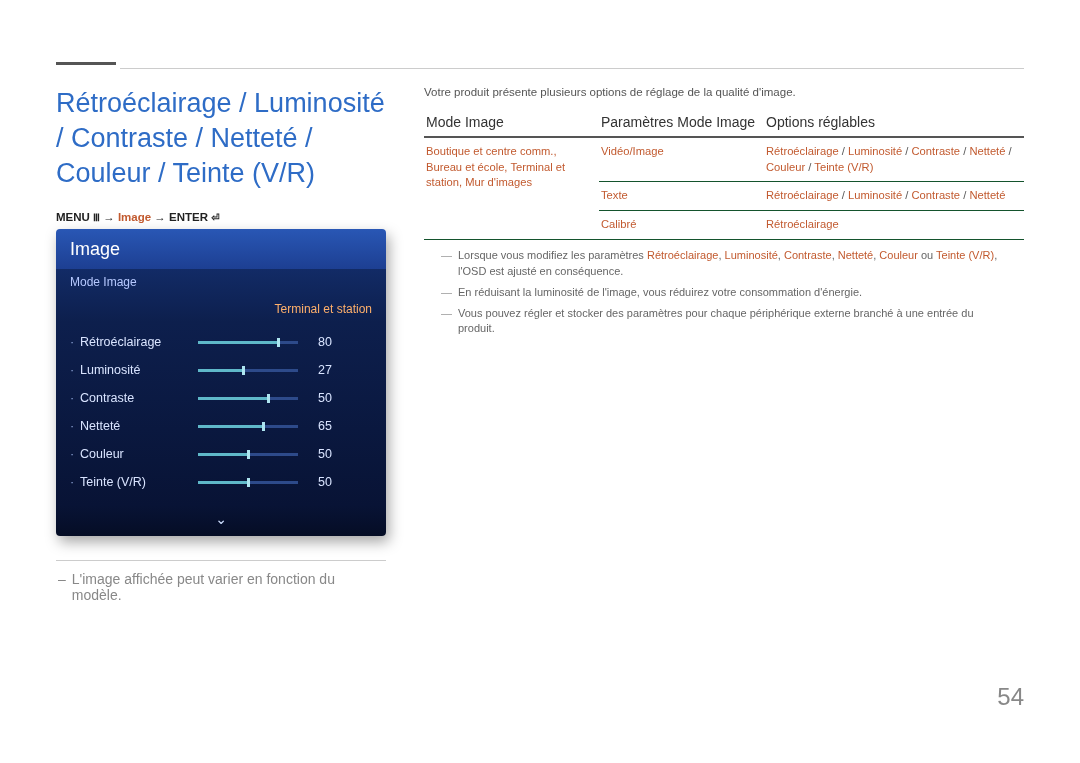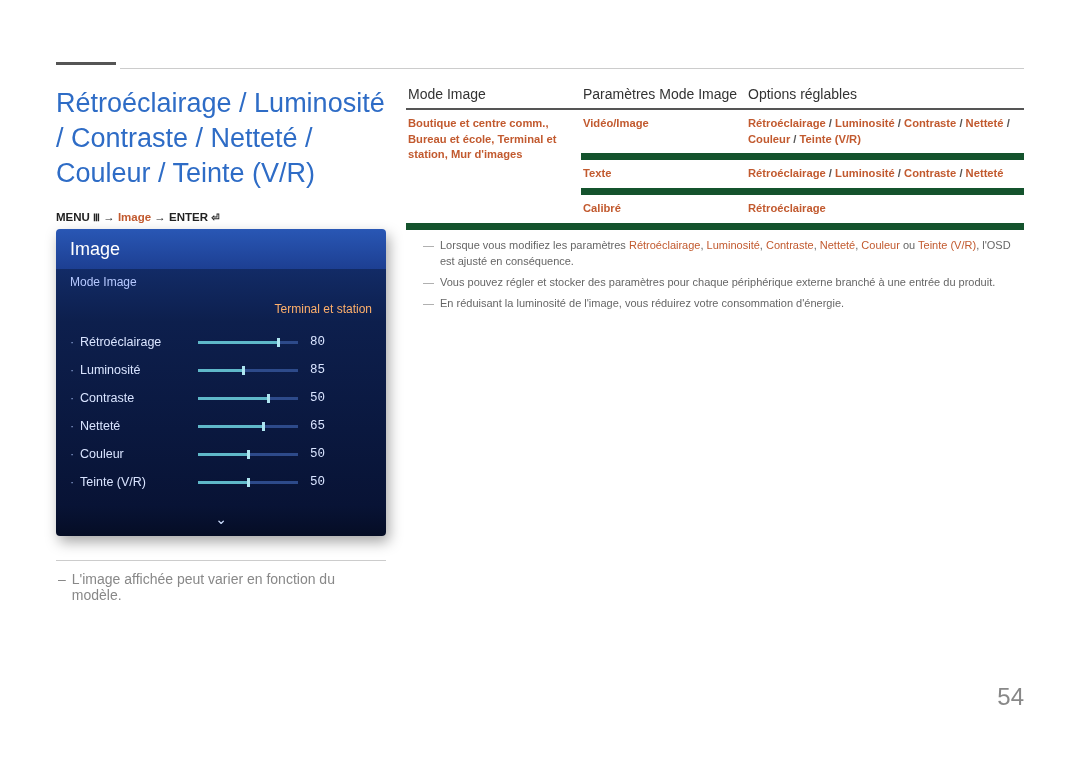--- a/index.html
+++ b/index.html
@@ -12,21 +12,21 @@
   .page { padding: 58px 56px 0 56px; }
   .top-rule-short {
     position: absolute; top: 62px; left: 56px;
     width: 60px; border-top: 3px solid #555;
   }
   .top-rule-long {
     position: absolute; top: 68px; left: 120px; right: 56px;
     border-top: 1px solid #ccc;
   }
   .columns {
-    display: flex; gap: 20px;
+    display: flex; gap: 38px;
     padding-top: 28px;
   }
   .left { width: 330px; flex: 0 0 330px; }
   .right { flex: 1; }
   .h1 {
     font-size: 27px; font-weight: 400;
     color: #2e6cc6; line-height: 1.3;
     margin-bottom: 20px;
   }
   .menu-path { font-size: 11.5px; color:#222; font-weight:600; }
@@ -63,39 +63,39 @@
   .d-row .label { flex: 0 0 118px; }
   .d-row .slider {
     flex: 0 0 100px; height: 3px;
     background: #2d4a8a; position: relative; margin-right: 12px;
   }
   .d-row .slider .track { background:#5fb8c9; height:3px; position:absolute; left:0; top:0; }
   .d-row .slider .track::after {
     content:""; position:absolute; right:-2px; top:-3px;
     width:3px; height:9px; background:#aee5f0;
   }
-  .d-row .val { width: 30px; text-align: left; color:#d9e4ff;font-family:Liberation Mono, monospace; }
+  .d-row .val { width: 30px; text-align: center; color:#d9e4ff; }
   .device-footer { background: linear-gradient(#081335,#050d25); text-align:center; padding:4px 0 8px; }
   .chevron-down { color:#cfe0ff; font-size:14px; }
 
   .left-divider { border-top:1px solid #ccc; margin-top: 24px; }
   .foot-note { font-size: 14px; color:#888; padding: 10px 0 0 2px; display:flex; gap:6px; }
   .foot-note::before { content:"–"; color:#888; }
 
   .intro { font-size: 11.5px; color:#555; margin-bottom: 16px; }
 
   table.opts { width:100%; border-collapse: collapse; font-size: 11.2px; }
   table.opts th {
     text-align:left; font-weight:500; font-size:14px;
     color:#333; border-bottom: 2px solid #555;
     padding: 0 8px 6px 2px;
   }
   table.opts td {
-    vertical-align: top; border-bottom: 7px solid #14532d;
-    padding: 6px 8px 6px 2px; line-height:1.4;font-weight:bold;
+    vertical-align: top; border-bottom: 1px solid #14532d;
+    padding: 6px 8px 6px 2px; line-height:1.4;
   }
   table.opts td.col1 { width: 175px; }
   table.opts td.col2 { width: 165px; }
   .or { color:#c25a2f; }
   .sep { color:#555; }
 
   .notes { margin-top: 8px; font-size: 11px; color:#666; padding-left: 6px; }
   .notes .note { display:flex; gap:6px; margin: 5px 11px; line-height:1.45; }
   .notes .note::before { content:"―"; color:#999; flex:0 0 auto; }
   .notes .hl { color:#c25a2f; }
@@ -140,21 +140,21 @@
                 <span class="track" style="width:80%"></span>
               </span>
               <span class="val">80</span>
             </div>
             <div class="d-row">
               <span class="dot">·</span>
               <span class="label">Luminosité</span>
               <span class="slider">
                 <span class="track" style="width:45%"></span>
               </span>
-              <span class="val">85</span>
+              <span class="val">27</span>
             </div>
             <div class="d-row">
               <span class="dot">·</span>
               <span class="label">Contraste</span>
               <span class="slider">
                 <span class="track" style="width:70%"></span>
               </span>
               <span class="val">50</span>
             </div>
             <div class="d-row">
@@ -187,20 +187,21 @@
         </div>
       </div>
 
       <div class="left-divider"></div>
       <div class="foot-note">
         <span>L'image affichée peut varier en fonction du modèle.</span>
       </div>
     </div>
 
     <div class="right">
+      <div class="intro">Votre produit présente plusieurs options de réglage de la qualité d'image.</div>
 
       <table class="opts">
         <thead>
             <tr>
           <th>Mode Image</th>
           <th>Paramètres Mode Image</th>
           <th>Options réglables</th>
         </tr>
           </thead>
         <tbody id="opts-body">
@@ -218,23 +219,23 @@
               <td><span class="or">Rétroéclairage</span></td>
             </tr>
           </tbody>
       </table>
 
       <div class="notes" id="notes-list">
           <div class="note">
             <span>Lorsque vous modifiez les paramètres <span class="hl">Rétroéclairage</span><span>, </span><span class="hl">Luminosité</span><span>, </span><span class="hl">Contraste</span><span>, </span><span class="hl">Netteté</span><span>, </span><span class="hl">Couleur</span><span> ou </span><span class="hl">Teinte (V/R)</span>, l'OSD est ajusté en conséquence.</span>
           </div>
           <div class="note">
+            <span>En réduisant la luminosité de l'image, vous réduirez votre consommation d'énergie.</span>
+          </div>
+          <div class="note">
             <span>Vous pouvez régler et stocker des paramètres pour chaque périphérique externe branché à une entrée du produit.</span>
-          </div>
-          <div class="note">
-            <span>En réduisant la luminosité de l'image, vous réduirez votre consommation d'énergie.</span>
           </div>
         </div>
     </div>
   </div>
 
   <div class="pagenum">54</div>
 </div>
 
 </body></html>

